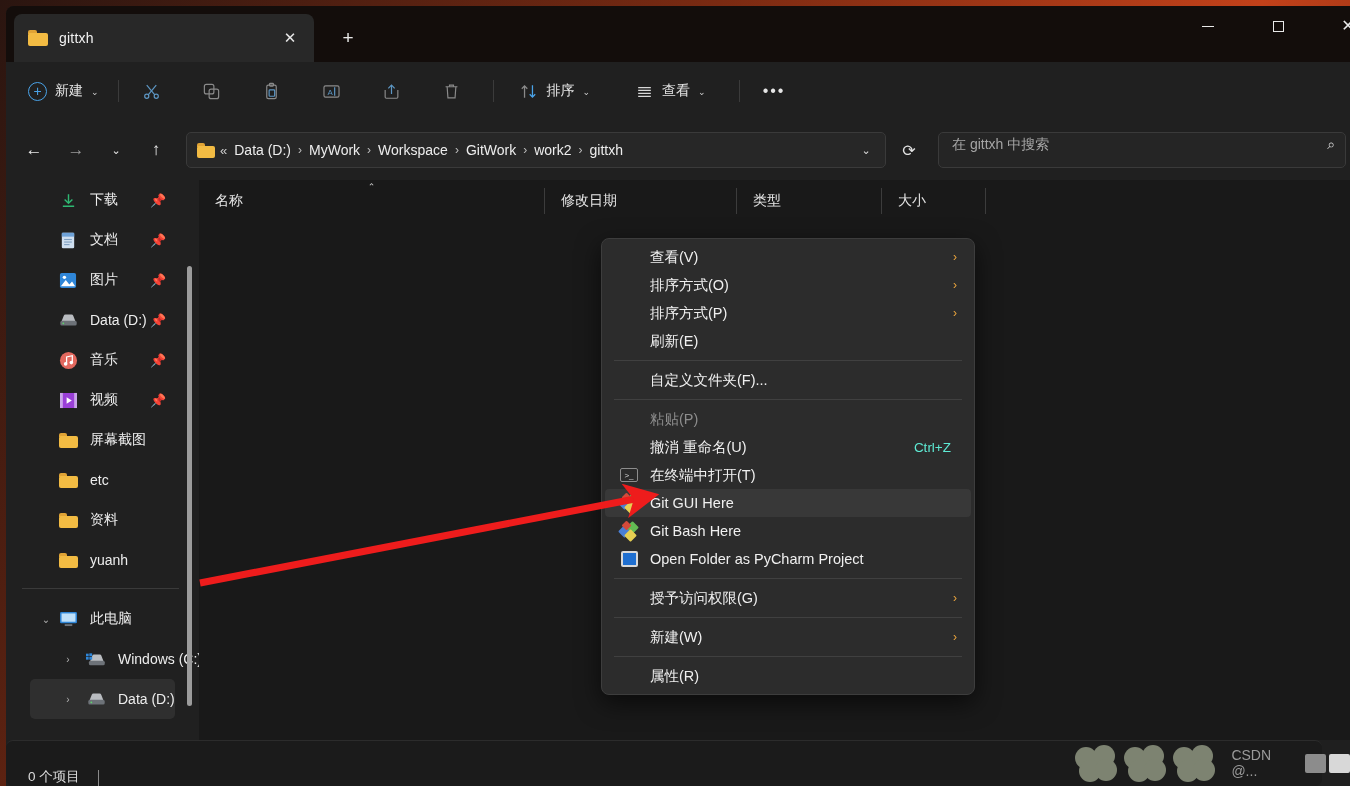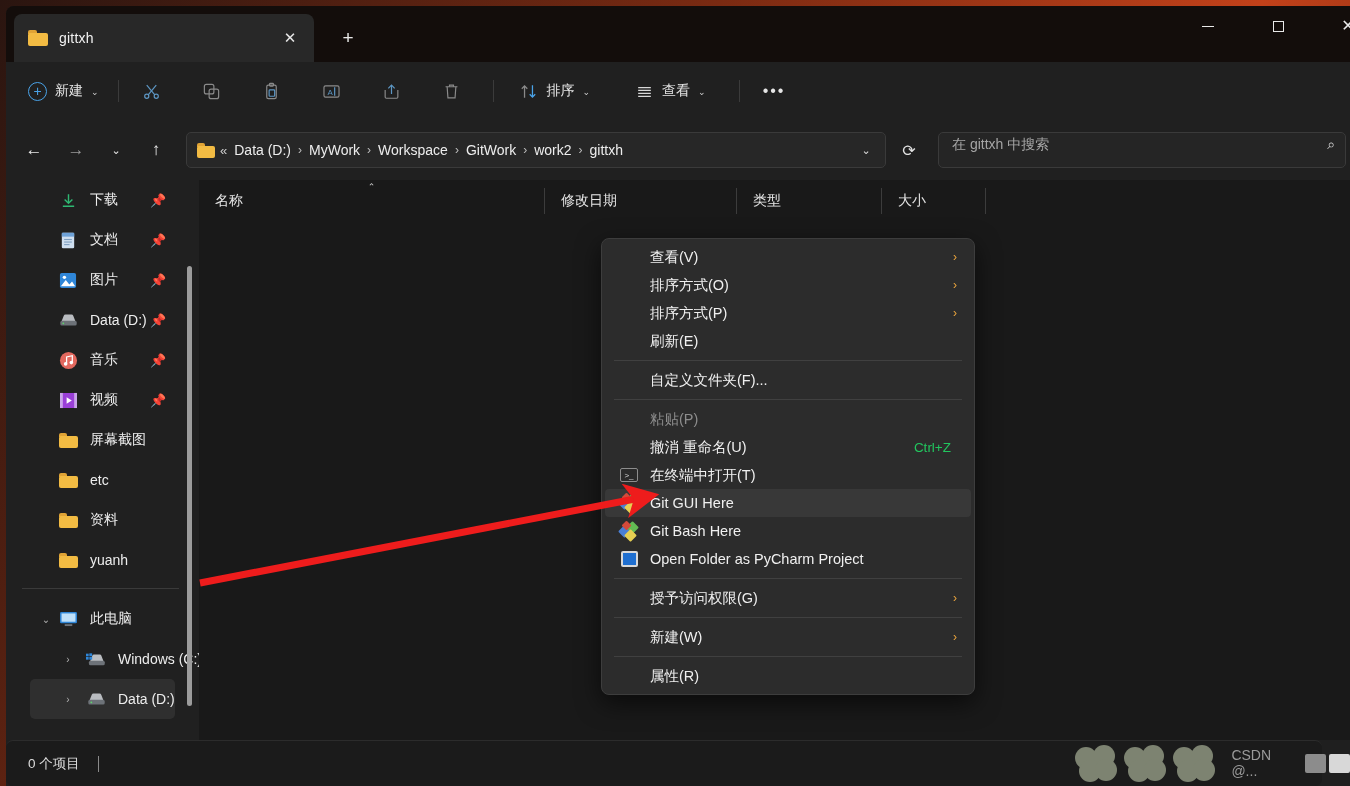--- a/index.html
+++ b/index.html
@@ -151,42 +151,42 @@
     position:absolute;left:0;top:0;width:1151px;height:42px;
     display:flex;align-items:center;color:#e6e6e6;font-size:14px;
   }
   .col{ position:relative; height:42px; display:flex;align-items:center; padding-left:16px; }
   .col .sortcaret{ position:absolute; left:50%; top:2px; transform:translateX(-50%); color:#cfcfcf; font-size:9px;}
   .col-div{ width:1px;height:26px;background:#3c3c3c;flex:0 0 auto; }
 
   
   #statusbar{
     position:absolute;left:0;top:734px;width:1316px;height:46px;background:#1b1b1b;
-    display:flex;align-items:center;padding-left:22px;border-top:1px solid #2c2c2c;border-radius:7px;
+    display:flex;align-items:flex-end;padding-left:22px;border-top:1px solid #2c2c2c;border-radius:7px;
   }
   #status-text{ color:#dcdcdc;font-size:13.5px; }
   #status-divider{ width:1px;height:16px;background:#8a8a8a;margin-left:18px; }
 
   
   #ctxmenu{
     position:absolute; left:595px; top:232px; width:374px;
     background:#2c2c2c; border:1px solid #3d3d3d; border-radius:8px;
     padding:4px 0 4px 0; box-shadow:0 8px 24px rgba(0,0,0,.6); z-index:50;
   }
   .mi{
     position:relative; height:28px; display:flex;align-items:center;
     margin:0 3px; padding-left:45px; border-radius:4px;
     color:#f0f0f0; font-size:14.5px;
   }
   .mi.highlight{ background:#383838; }
   .mi.disabled{ color:#8d8d8d; }
   .mi .mi-ico{ position:absolute; left:14px; width:20px;height:20px;
                display:flex;align-items:center;justify-content:center; }
   .mi .mi-arrow{ margin-left:auto; margin-right:14px; color:#e8a33d; font-size:12px; }
-  .mi .mi-accel{ margin-left:auto; margin-right:20px; color:#22c55e; font-size:13.5px; }
+  .mi .mi-accel{ margin-left:auto; margin-right:20px; color:#5eead4; font-size:13.5px; }
   .mi-sep{ height:1px;background:#404040;margin:5px 12px; }
 
   
   .git-ico{ position:relative;width:19px;height:19px; }
   .git-ico i{ position:absolute;width:9px;height:9px;transform:rotate(45deg);border-radius:1px;display:block; }
   .git-ico i.b{ background:#4a7fd4; left:0px; top:5px; }
   .git-ico i.g{ background:#63bb53; left:8px; top:1px; }
   .git-ico i.y{ background:#e6cf52; left:6px; top:9px; }
   .git-ico i.r{ background:#d44a3a; left:3px; top:0px; width:7px;height:7px; }
 

